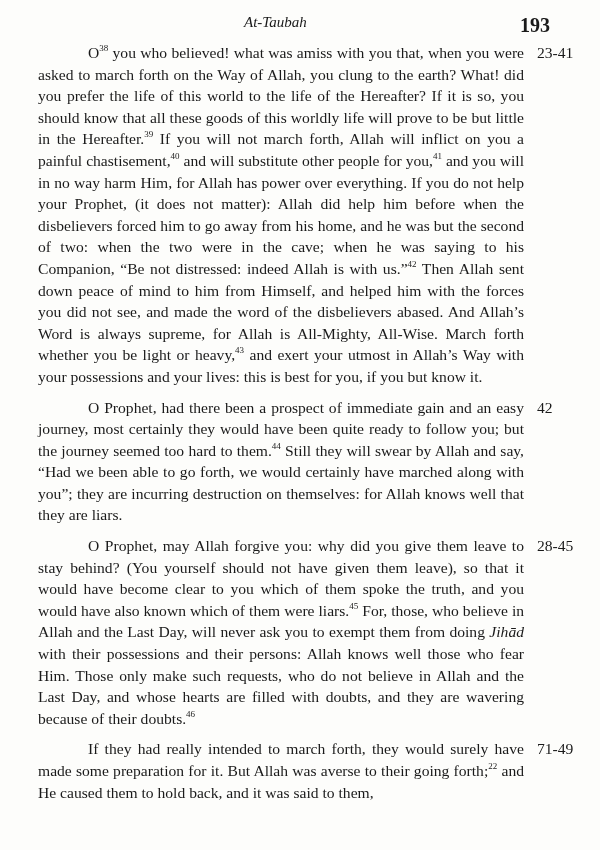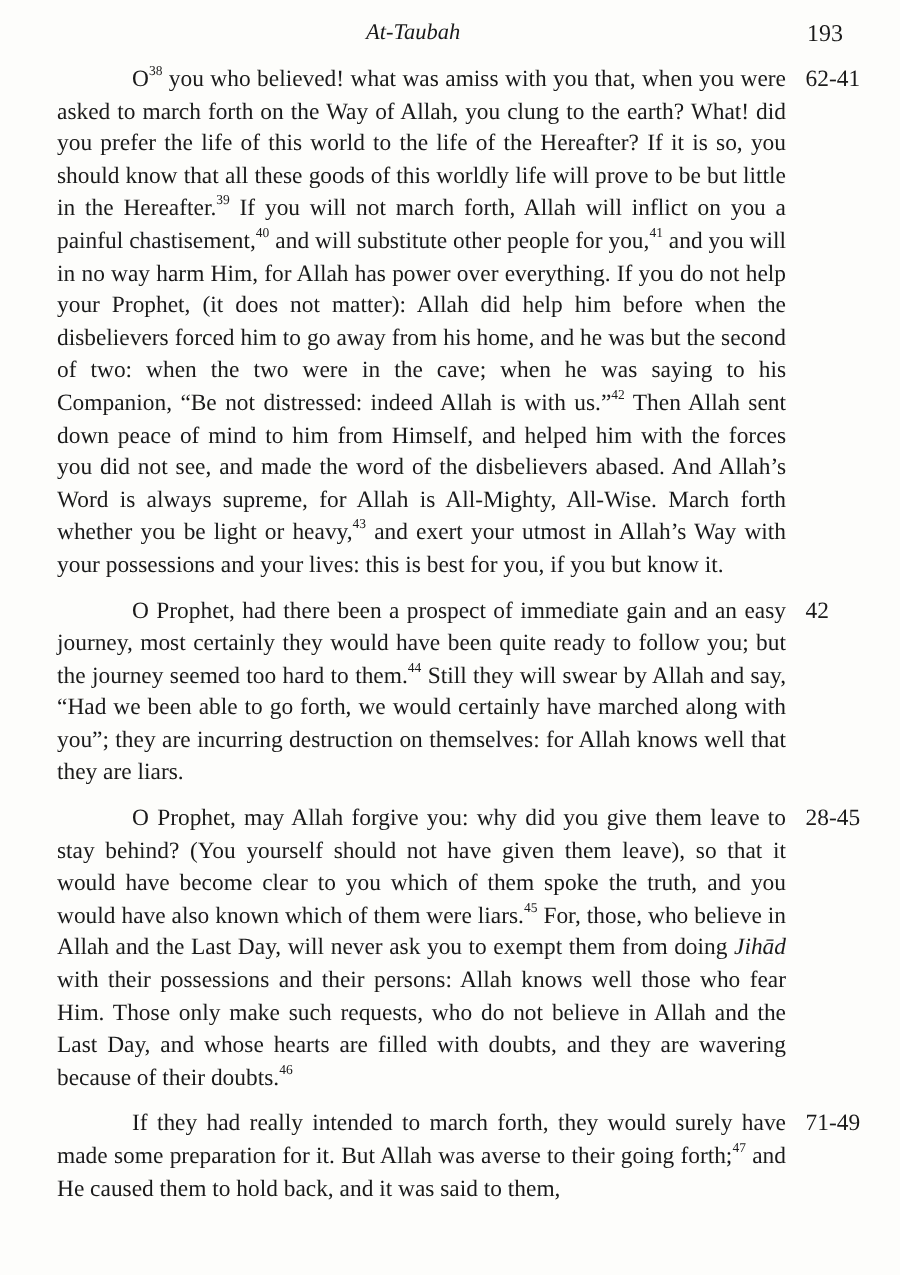--- a/index.html
+++ b/index.html
@@ -1,45 +1,45 @@
 <!DOCTYPE html>
 <html><head>
 <meta charset="utf-8">
 <style>
   html, body { margin:0; padding:0; }
   body { width:600px; height:850px; background:#fdfdfb; overflow:hidden; position:relative;
          font-family:"Liberation Serif", "DejaVu Serif", serif; color:#1a1a1a; }
   .header { position:absolute; top:14px; left:0; width:584px; height:22px; }
   .running-title { position:absolute; left:244px; top:0; font-style:italic; font-size:15px; }
-  .page-num { position:absolute; left:538px; top:0; font-size:16px; font-weight:normal; }
+  .page-num { position:absolute; left:520px; top:0; font-size:20px; font-weight:bold; }
   .content { position:absolute; left:38px; top:42px; width:486px; }
   .para { font-size:15.6px; line-height:21.6px; text-align:justify; text-indent:50px; margin:0; position:relative; }
   .para + .para { margin-top:9px; }
   .vref { position:absolute; left:499px; top:0; font-size:15.6px; white-space:nowrap; text-indent:0; }
   sup { font-size:9px; line-height:0; vertical-align:7px; }
   i { }
 </style>
 </head>
 <body>
 
 <div class="header">
   <span class="running-title">At-Taubah</span>
   <span class="page-num">193</span>
 </div>
 
 <div class="content">
   <p class="para">
-    <span class="vref">62-41</span>
+    <span class="vref">23-41</span>
     <span class="ptext">O<sup>38</sup> you who believed! what was amiss with you that, when you were asked to march forth on the Way of Allah, you clung to the earth? What! did you prefer the life of this world to the life of the Hereafter? If it is so, you should know that all these goods of this worldly life will prove to be but little in the Hereafter.<sup>39</sup> If you will not march forth, Allah will inflict on you a painful chastisement,<sup>40</sup> and will substitute other people for you,<sup>41</sup> and you will in no way harm Him, for Allah has power over everything. If you do not help your Prophet, (it does not matter): Allah did help him before when the disbelievers forced him to go away from his home, and he was but the second of two: when the two were in the cave; when he was saying to his Companion, “Be not distressed: indeed Allah is with us.”<sup>42</sup> Then Allah sent down peace of mind to him from Himself, and helped him with the forces you did not see, and made the word of the disbelievers abased. And Allah’s Word is always supreme, for Allah is All-Mighty, All-Wise. March forth whether you be light or heavy,<sup>43</sup> and exert your utmost in Allah’s Way with your possessions and your lives: this is best for you, if you but know it.</span>
   </p>
   <p class="para">
     <span class="vref">42</span>
     <span class="ptext">O Prophet, had there been a prospect of immediate gain and an easy journey, most certainly they would have been quite ready to follow you; but the journey seemed too hard to them.<sup>44</sup> Still they will swear by Allah and say, “Had we been able to go forth, we would certainly have marched along with you”; they are incurring destruction on themselves: for Allah knows well that they are liars.</span>
   </p>
   <p class="para">
     <span class="vref">28-45</span>
     <span class="ptext">O Prophet, may Allah forgive you: why did you give them leave to stay behind? (You yourself should not have given them leave), so that it would have become clear to you which of them spoke the truth, and you would have also known which of them were liars.<sup>45</sup> For, those, who believe in Allah and the Last Day, will never ask you to exempt them from doing <i>Jihād</i> with their possessions and their persons: Allah knows well those who fear Him. Those only make such requests, who do not believe in Allah and the Last Day, and whose hearts are filled with doubts, and they are wavering because of their doubts.<sup>46</sup></span>
   </p>
   <p class="para">
     <span class="vref">71-49</span>
-    <span class="ptext">If they had really intended to march forth, they would surely have made some preparation for it. But Allah was averse to their going forth;<sup>47</sup> and He caused them to hold back, and it was said to them,</span>
+    <span class="ptext">If they had really intended to march forth, they would surely have made some preparation for it. But Allah was averse to their going forth;<sup>22</sup> and He caused them to hold back, and it was said to them,</span>
   </p>
 </div>
 
 </body></html>

